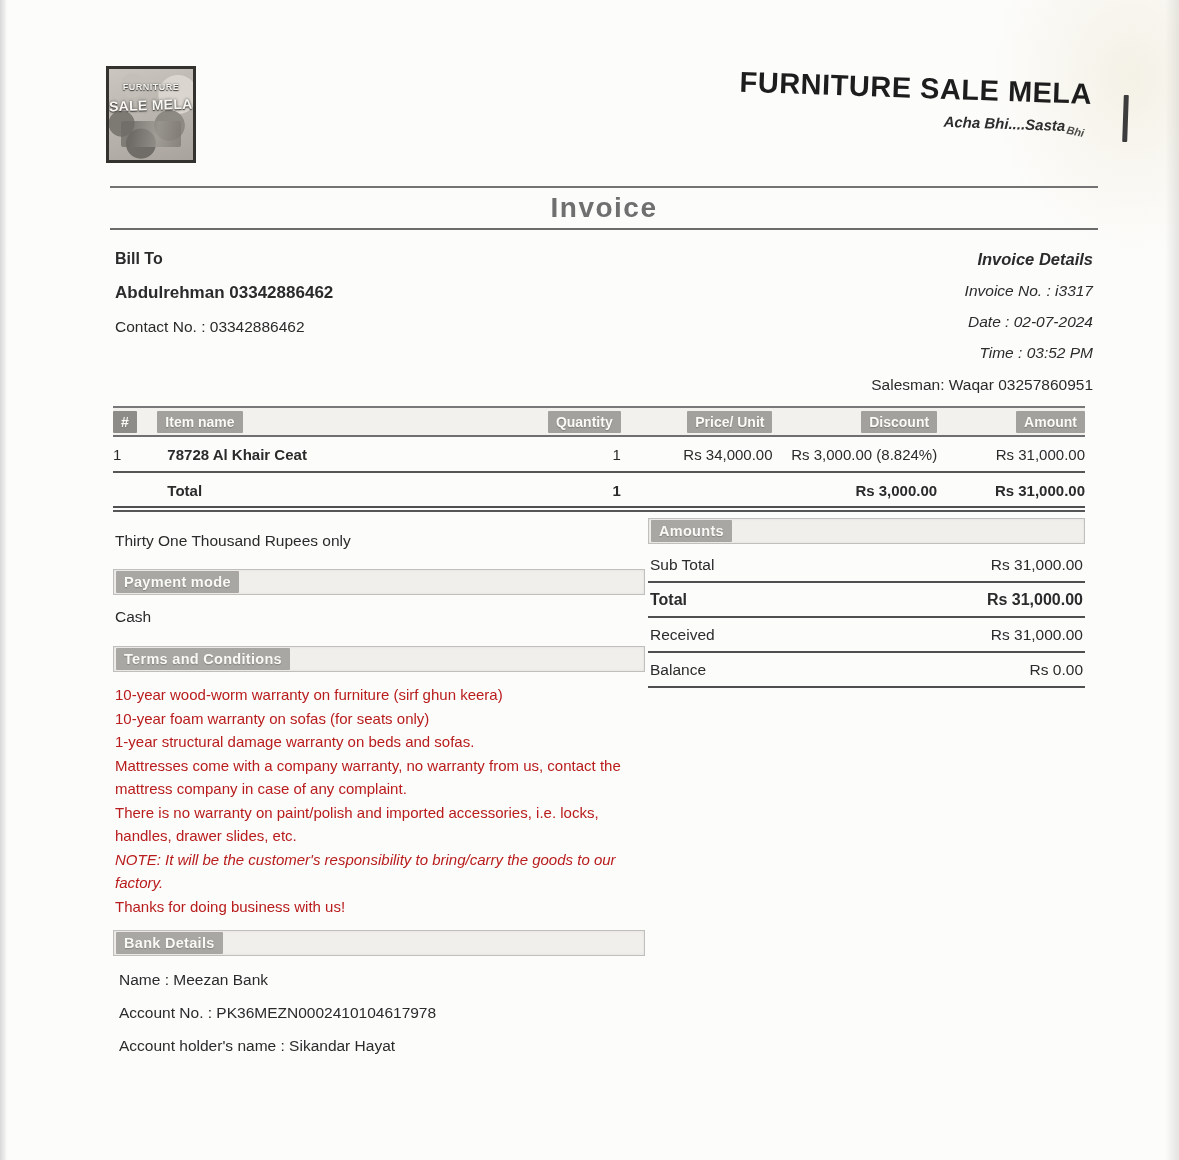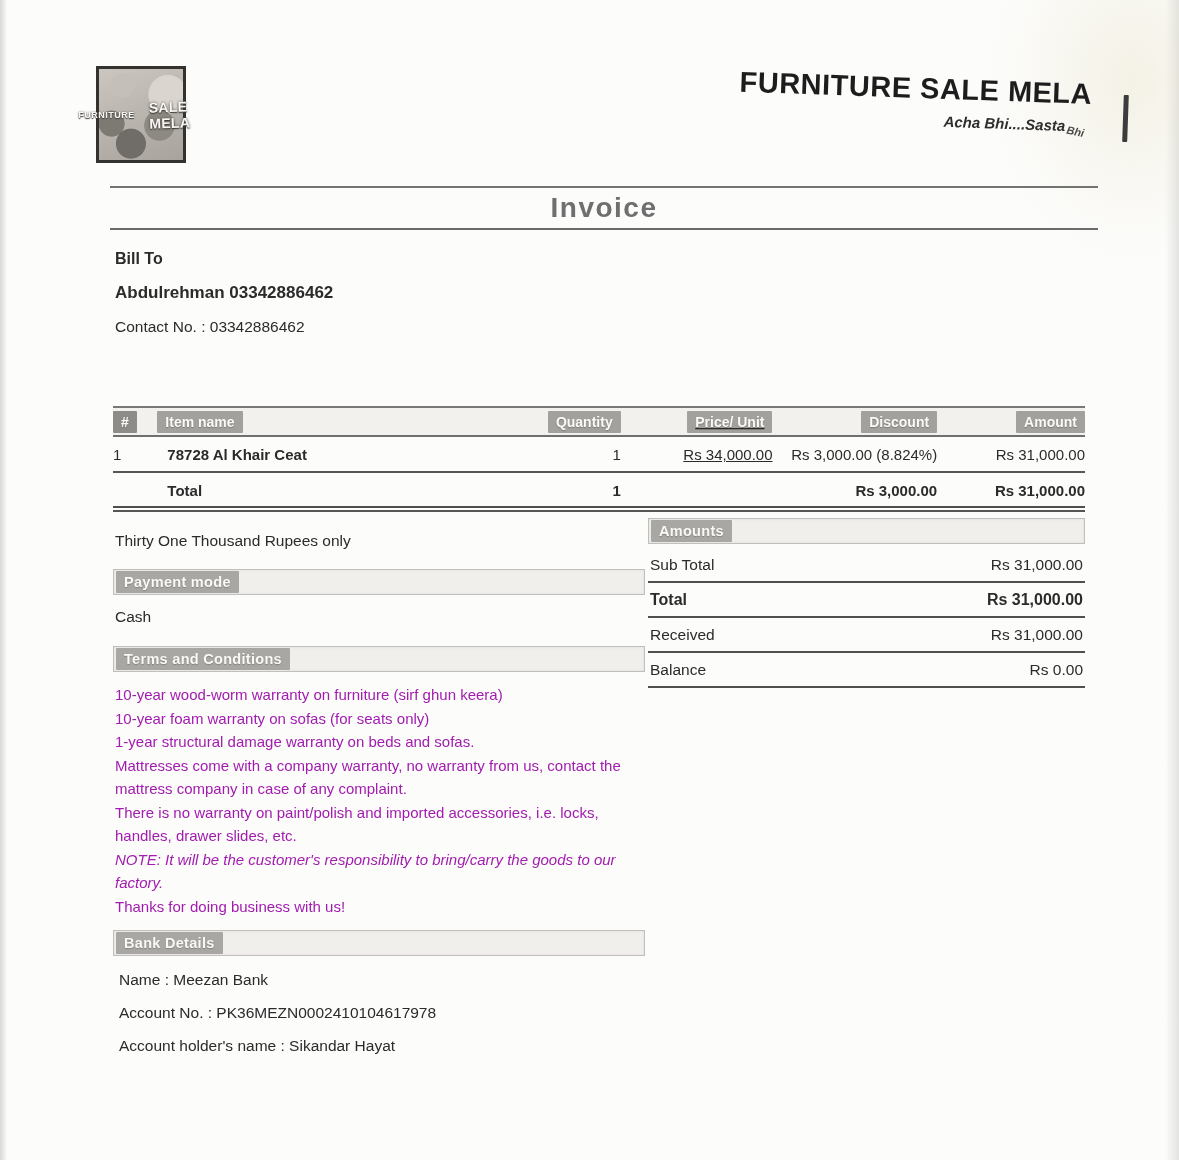--- a/index.html
+++ b/index.html
@@ -16,30 +16,30 @@
   .scan-edge-left{position:absolute;left:0;top:0;width:7px;height:100%;
     background:linear-gradient(to right,#d8d8d8,#efefef 70%,rgba(255,255,255,0));}
   .scan-noise-tr{position:absolute;right:0;top:0;width:190px;height:260px;
     background:radial-gradient(ellipse at 75% 30%,rgba(232,226,198,0.40),rgba(255,255,255,0) 70%);}
   .scan-edge-right{position:absolute;right:0;top:0;width:14px;height:100%;
     background:linear-gradient(to left,#e3e3e2,rgba(255,255,255,0));}
   .edge-dash{position:absolute;left:1123px;top:95px;width:5px;height:47px;
     background:#3c3c3c;transform:rotate(2deg);border-radius:1px;}
 
   
-  .logo{position:absolute;left:96px;top:66px;width:90px;height:97px;
+  .logo{position:absolute;left:106px;top:66px;width:90px;height:97px;
     border:3px solid #34322f;
     background:
       radial-gradient(circle at 28% 18%,#c4c0b9 0 12%,rgba(0,0,0,0) 13%),
       radial-gradient(circle at 72% 62%,#8d8983 0 18%,rgba(0,0,0,0) 19%),
       radial-gradient(circle at 38% 82%,#706c67 0 16%,rgba(0,0,0,0) 17%),
       radial-gradient(circle at 82% 28%,#dad6cf 0 20%,rgba(0,0,0,0) 21%),
       radial-gradient(circle at 15% 60%,#7d7973 0 14%,rgba(0,0,0,0) 15%),
       linear-gradient(160deg,#cbc7c0,#a8a49d);
-    display:flex;flex-direction:row;align-items:center;justify-content:center;gap:14px;}
+    display:flex;flex-direction:column;align-items:center;justify-content:center;gap:5px;}
   .logo .l1{font-size:9px;font-weight:bold;letter-spacing:.5px;color:#f6f5f1;
     text-shadow:0 1px 1px #44413e,0 0 2px #55524f;}
   .logo .l2{font-size:14px;font-weight:bold;letter-spacing:.3px;color:#f8f7f3;
     text-shadow:0 1px 1px #3c3936,0 0 3px #4a4744;transform:rotate(-2deg);}
   .logo .lblob{width:60px;height:26px;margin-top:3px;
     background:linear-gradient(100deg,#6e6a65 20%,#9b9791 60%,#7a766f);opacity:.75;border-radius:2px;}
 
   .brand{position:absolute;right:86px;top:78px;text-align:right;transform:rotate(2deg);transform-origin:right top;}
   .brand-title{font-size:29px;font-weight:bold;letter-spacing:.5px;color:#1d1d1d;}
   .brand-tagline{margin-top:7px;font-size:15px;font-style:italic;font-weight:bold;color:#2e2e2e;padding-right:6px;}
@@ -65,21 +65,21 @@
   .items{position:absolute;left:113px;top:406px;width:972px;font-size:15px;}
   .thead{display:flex;align-items:center;height:31px;background:#f2f1ee;
     border-top:2px solid #787878;border-bottom:2px solid #6f6f6f;}
   .th{display:flex;align-items:center;}
   .chip{display:inline-block;background:var(--bar-chip,#a3a19e);color:#fafaf7;font-weight:bold;
     font-size:14px;padding:3px 8px;border-radius:1px;text-shadow:0 1px 1px #7d7b78;white-space:nowrap;}
   .chip.dark{background:#8e8c89;}
   .c-num{width:45px;}
   .c-item{width:345px;}
   .c-qty{width:125px;justify-content:flex-end;text-align:right;}
-  .c-price{width:154px;justify-content:flex-end;text-align:right;text-decoration:underline;}
+  .c-price{width:154px;justify-content:flex-end;text-align:right;}
   .c-disc{width:167px;justify-content:flex-end;text-align:right;}
   .c-amt{width:150px;justify-content:flex-end;text-align:right;}
   .trow{display:flex;align-items:center;padding:9px 0 8px;border-bottom:2px solid #565656;}
   .trow .c-qty,.trow .c-price,.trow .c-disc,.trow .c-amt{display:block;}
   .trow .item-name{font-weight:bold;padding-left:10px;}
   .trow.total{font-weight:bold;border-bottom:none;padding:9px 0 7px;}
   .trow.total .item-name{font-weight:bold;}
   .dbl-line{height:6px;border-top:2px solid #4f4f4f;border-bottom:2px solid #565656;}
 
   
@@ -89,21 +89,21 @@
     opacity:.92;font-size:14.5px;letter-spacing:.3px;}
 
   
   .col-left{position:absolute;left:113px;top:518px;width:532px;}
   .col-right{position:absolute;left:648px;top:518px;width:437px;}
   .plain{font-size:15.5px;}
   .words-text{margin:14px 0 0 2px;}
   .pm-bar{margin-top:19px;}
   .pm-text{margin:13px 0 0 2px;}
   .tc-bar{margin-top:20px;}
-  .terms{margin:11px 0 0 2px;font-size:15px;line-height:23.5px;color:#a21caf;}
+  .terms{margin:11px 0 0 2px;font-size:15px;line-height:23.5px;color:#b91c1c;}
   .terms .t-italic{font-style:italic;}
   .bank-bar{margin-top:12px;text-decoration:underline;}
   .bank-ln{font-size:15.5px;margin:15px 0 0 6px;}
 
   .amt-rows{margin-top:4px;}
   .amt-row{display:flex;justify-content:space-between;align-items:center;
     padding:8px 2px 7px;border-bottom:2px solid #4f4f4f;font-size:15.5px;}
   .amt-row.bold{font-weight:bold;font-size:16px;}
   .amt-row.current{border-bottom:none;margin-top:15px;padding-top:10px;}
 </style>
@@ -130,20 +130,27 @@
   <div class="invoice-band">
     <span>Invoice</span>
   </div>
 
   <div class="bill-to">
     <div class="h">Bill To</div>
     <div class="n">Abdulrehman 03342886462</div>
     <div class="c">Contact No. : 03342886462</div>
   </div>
 
+  <div class="inv-details">
+    <div class="h">Invoice Details</div>
+    <div class="ln">Invoice No. : i3317</div>
+    <div class="ln">Date : 02-07-2024</div>
+    <div class="ln">Time : 03:52 PM</div>
+    <div class="ln upright">Salesman: Waqar 03257860951</div>
+  </div>
 
   <div class="items">
     <div class="thead">
       <div class="th c-num">
           <span class="chip dark">#</span>
         </div>
       <div class="th c-item">
           <span class="chip">Item name</span>
         </div>
       <div class="th c-qty">

